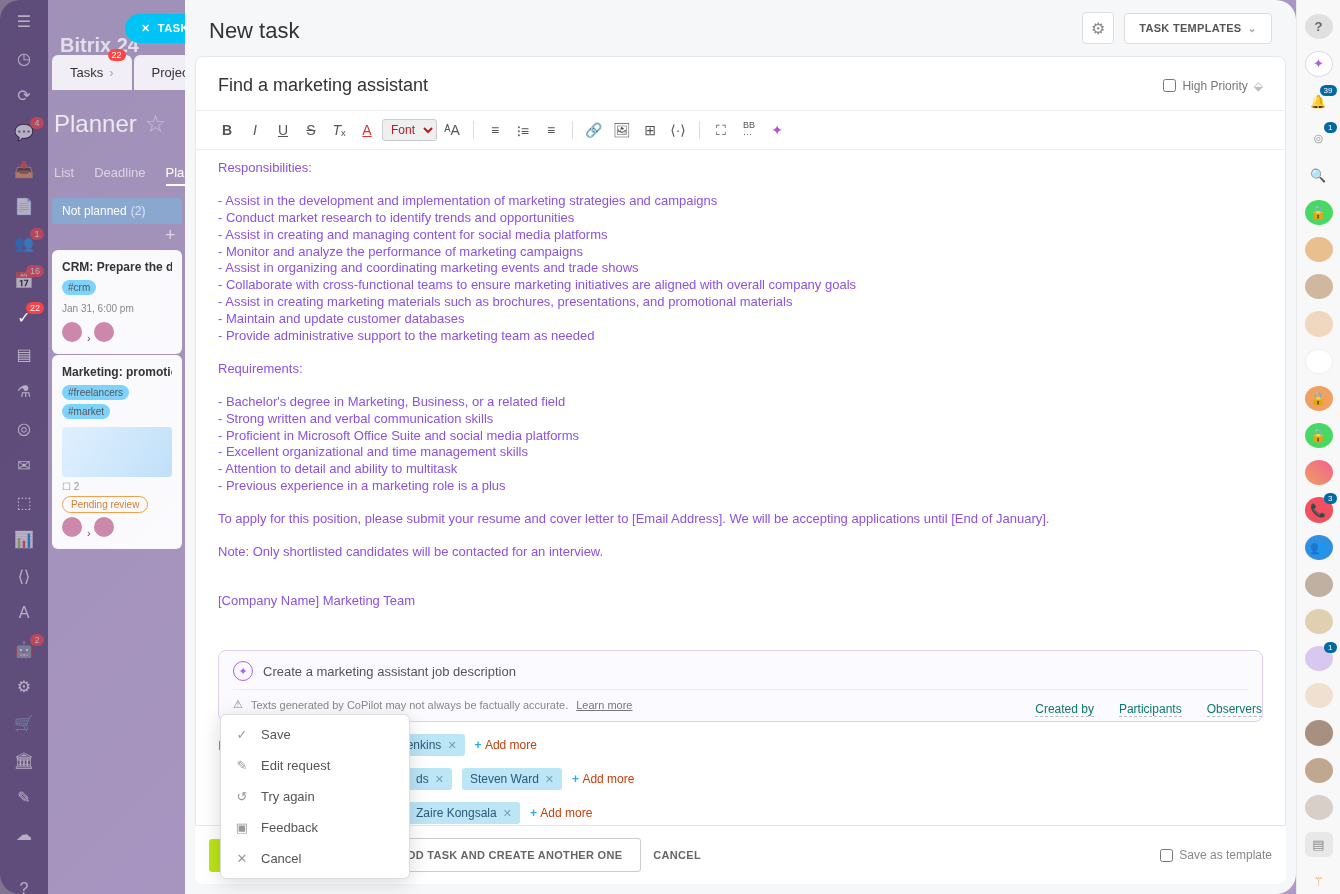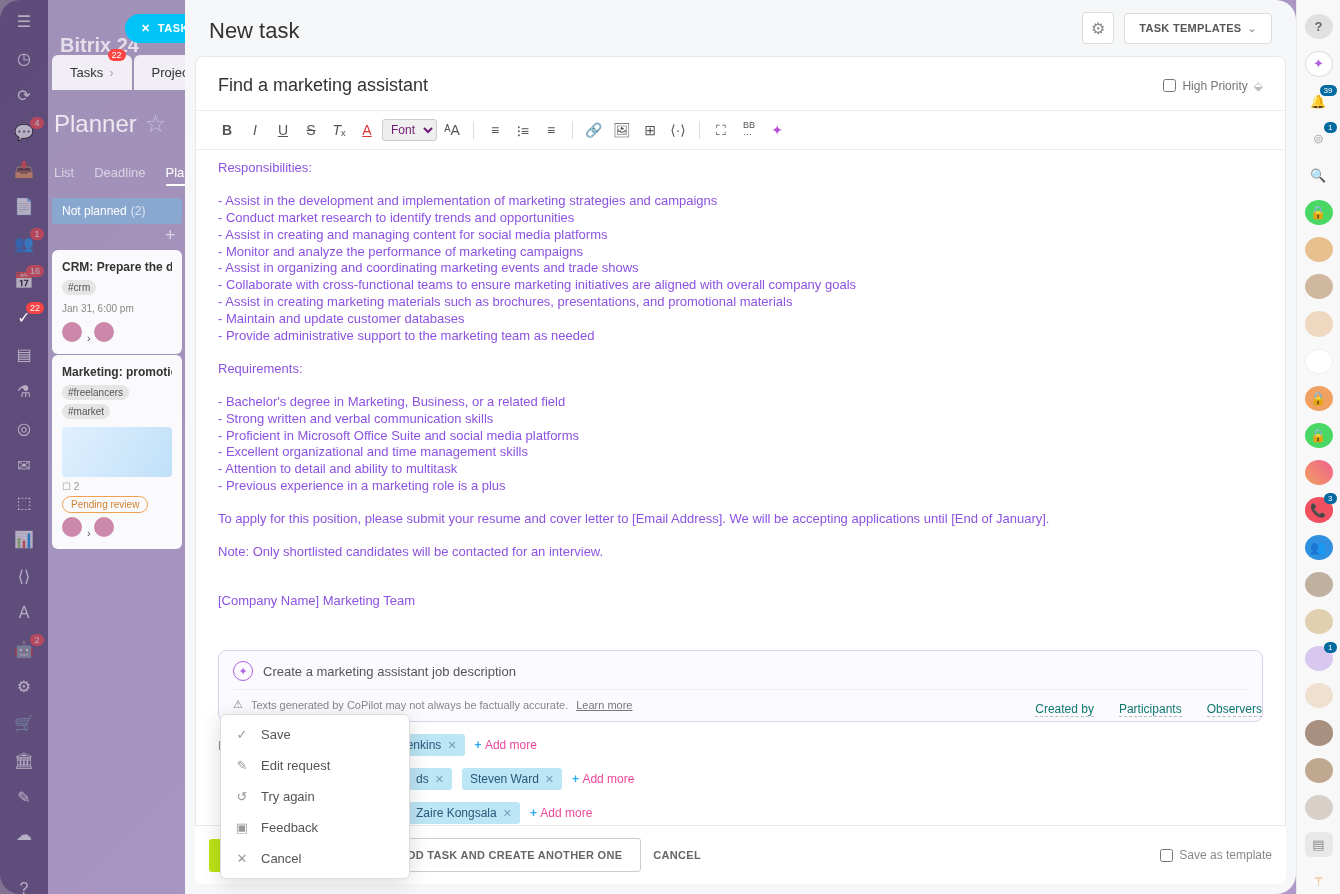--- a/index.html
+++ b/index.html
@@ -27,21 +27,21 @@
 .view-tabs .act { color: #fff; border-bottom: 2px solid #fff; padding-bottom: 4px; }
 
 .np-bar { position: absolute; left: 52px; top: 198px; background: rgba(100,200,240,0.4); color: #fff; font-size: 12px; padding: 6px 10px; width: 130px; z-index: 2; border-radius: 3px; }
 .np-count { opacity: 0.7; margin-left: 4px;}
 .add-col { position:absolute; left: 165px; top: 225px; color: rgba(255,255,255,0.6); font-size: 18px; z-index:2;}
 
 .card { position: absolute; left: 52px; width: 130px; background: rgba(255,255,255,0.95); border-radius: 6px; padding: 10px; z-index: 2; font-size: 11px; color: #555; }
 .card.c1 { top: 250px; }
 .card.c2 { top: 355px; }
 .card .ttl { font-weight: 600; font-size: 12px; color: #333; margin-bottom: 6px; white-space: nowrap; overflow: hidden; }
-.card .tag { display: inline-block; background: #e5e5e5; padding: 2px 6px; border-radius: 10px; font-size: 10px; margin-bottom: 4px; }
+.card .tag { display: inline-block; background: #7dd3fc; padding: 2px 6px; border-radius: 10px; font-size: 10px; margin-bottom: 4px; }
 .card .date { color: #888; font-size: 10px; margin: 4px 0; }
 .card .av { display:inline-block; width: 20px; height: 20px; border-radius: 50%; background: #c8a; margin-right: 2px; margin-top: 4px; }
 .card .status { display:inline-block; border: 1px solid #f0a050; color: #d08030; padding: 2px 8px; border-radius: 10px; font-size: 10px; margin-top: 4px; }
 .card .img { width:100%; height: 50px; background: linear-gradient(120deg,#e0f0ff,#c0e0f8); border-radius: 4px; margin: 4px 0; }
 
 
 .modal { position: absolute; left: 185px; top: 0; right: 44px; bottom: 0; background: #f5f7f8; z-index: 5; border-radius: 0 20px 20px 0; }
 .modal-header { display: flex; align-items: flex-end; padding: 12px 24px; }
 .modal-title { font-size: 22px; color: #333; font-weight: 400; flex: 1; }
 .gear-btn { width: 32px; height: 32px; border: 1px solid #ddd; border-radius: 4px; display: flex; align-items: center; justify-content: center; color: #888; margin-right: 10px; cursor: pointer; background:#fff;}
@@ -50,39 +50,39 @@
 
 .task-panel { background: #fff; margin: 0 10px; border-radius: 8px; border: 1px solid #e8e8e8; }
 .title-row { display: flex; align-items: center; padding: 18px 22px 14px; }
 .task-title-input { flex: 1; font-size: 18px; color: #333; border: none; outline: none; }
 .priority { display: flex; align-items: center; gap: 6px; color: #777; font-size: 12px; }
 .priority input { width: 13px; height: 13px; }
 
 .toolbar { display: flex; align-items: center; gap: 2px; padding: 6px 18px; border-top: 1px solid #eee; border-bottom: 1px solid #eee; }
 .toolbar .tb { width: 26px; height: 26px; display: flex; align-items: center; justify-content: center; color: #555; cursor: pointer; font-size: 14px; border-radius: 3px; }
 .toolbar .sep { width: 1px; height: 18px; background: #ddd; margin: 0 6px; }
-.toolbar select { height: 22px; font-size: 12px; border: 1px solid #ccc; border-radius: 3px; padding: 0 4px; color: #701a75; }
+.toolbar select { height: 22px; font-size: 12px; border: 1px solid #ccc; border-radius: 3px; padding: 0 4px; color: #b91c1c; }
 .toolbar .copilot-ic { color: #b84fd8; }
 
 .editor { padding: 10px 22px; height: 500px; overflow: auto; font-size: 13px; line-height: 1.3; color: #8c52e0; }
 .editor p { margin: 0; }
 .editor .sp { height: 16px; }
 
 .copilot-bar { margin: 0 22px; border: 1px solid #e0d0f0; border-radius: 8px; padding: 10px 14px; background: #fafaff; }
 .copilot-row { display: flex; align-items: center; gap: 10px; font-size: 13px; color: #555; }
 .copilot-ic2 { width: 20px; height: 20px; border-radius: 50%; border: 1.5px solid #b060e0; display:flex; align-items:center; justify-content:center; color:#b060e0; font-size:11px;}
 .copilot-warn { display: flex; align-items: center; gap: 8px; font-size: 11px; color: #888; margin-top: 8px; padding-top: 8px; border-top: 1px solid #eee; }
 .copilot-warn a { color: #777; text-decoration: underline; }
 
 .assign-section { padding: 6px 22px 10px; font-size: 13px; color: #666; }
 .assign-row { display: flex; align-items: center; gap: 10px; padding: 6px 0; }
 .assign-label { width: 120px; color: #888; }
 .chip { background: #bce5f5; color: #2a5a7a; padding: 4px 8px; border-radius: 3px; font-size: 12px; display: inline-flex; align-items: center; gap: 6px; }
 .chip .x { opacity: 0.5; cursor: pointer; font-size: 11px; }
-.add-more { color: #ec4899; font-size: 12px; cursor: pointer; }
+.add-more { color: #c2410c; font-size: 12px; cursor: pointer; }
 .add-more::before { content: "+ "; color: #2fa8f0; font-weight: 700; }
 .meta-links { position: absolute; right: 34px; top: 702px; display: flex; gap: 25px; font-size: 12px; color: #0f766e; }
 .meta-links span { border-bottom: 1px dashed #bbb; cursor: pointer; }
 
 .footer-bar { position: absolute; bottom: 10px; left: 10px; right: 10px; background: #fff; border-top: 1px solid #e8e8e8; padding: 12px 14px; display: flex; align-items: center; gap: 12px; border-radius: 0 0 8px 8px; }
 .btn-primary { background: #bce417; color: #4a5a00; border: none; padding: 10px 18px; font-size: 11px; font-weight: 700; border-radius: 3px; cursor: pointer; letter-spacing: 0.3px;}
 .btn-secondary { background: #fff; border: 1px solid #ccc; color: #666; padding: 10px 18px; font-size: 11px; font-weight: 700; border-radius: 3px; cursor: pointer; letter-spacing: 0.3px;}
 .btn-link { color: #666; font-size: 11px; font-weight: 700; cursor: pointer; letter-spacing: 0.3px;}
 .save-template { margin-left: auto; display: flex; align-items: center; gap: 6px; font-size: 12px; color: #888; }
 

